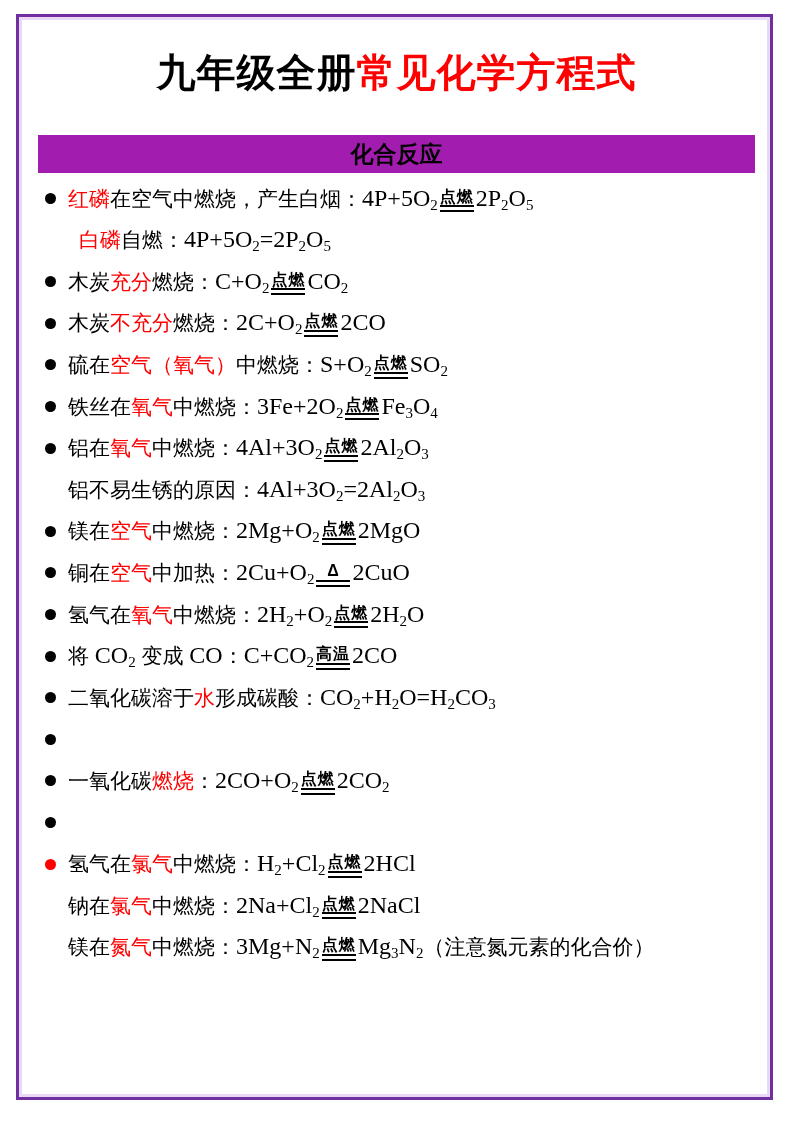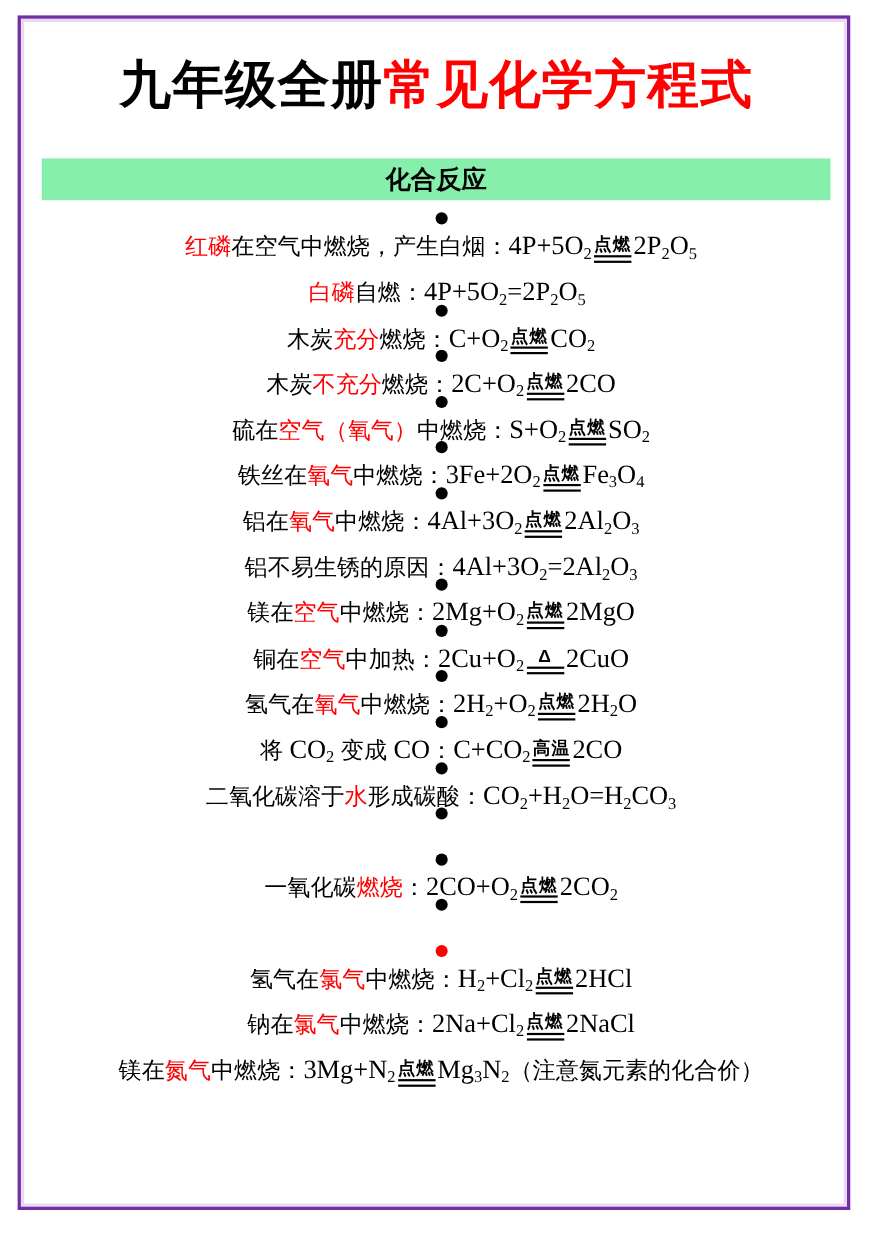--- a/index.html
+++ b/index.html
@@ -7,31 +7,31 @@
     width:793px;height:1122px;position:relative;background:#ffffff;
     font-family:"Liberation Sans",sans-serif;color:#000;overflow:hidden;
   }
   .frame{
     position:absolute;left:16px;top:14px;width:757px;height:1086px;
     border:3px solid #7030A0;box-shadow:inset 0 0 0 3px #ead9f6;
     box-sizing:border-box;
   }
   .content{position:absolute;left:22px;top:17px;width:749px;}
   .title{
-    text-align:center;margin-top:33px;font-size:47px;font-weight:bold;
+    text-align:center;margin-top:33px;font-size:39px;font-weight:bold;
     font-family:"Liberation Serif",serif;line-height:1.2;letter-spacing:1px;
     white-space:nowrap;
   }
   .title .t-red{color:#FF0000;}
   .banner{
-    margin:38px 16px 0 16px;height:38px;line-height:38px;background:#86efac;
+    margin:38px 16px 0 16px;height:38px;line-height:38px;background:#a21caf;
     text-align:center;font-size:23px;font-weight:bold;color:#000;
   }
   .list{margin-top:5px;padding-left:23px;padding-right:14px;}
-  .line{display:flex;align-items:center;height:41.6px;font-size:21px;flex-direction:column;}
+  .line{display:flex;align-items:center;height:41.6px;font-size:21px;}
   .bullet{flex:0 0 23px;display:flex;align-items:center;}
   .dot{width:11px;height:11px;border-radius:50%;background:#000;}
   .bullet.red .dot{background:#FF0000;}
   .content-span{flex:1;white-space:nowrap;}
   .extra-indent .content-span{padding-left:11px;}
   .justify .content-span{letter-spacing:2.2px;}
   .cn{color:#000;}
   .red{color:#FF0000;}
   .f{font-family:"Liberation Serif",serif;font-size:24px;}
   sub.f{font-size:15px;line-height:0;vertical-align:-4px;}

